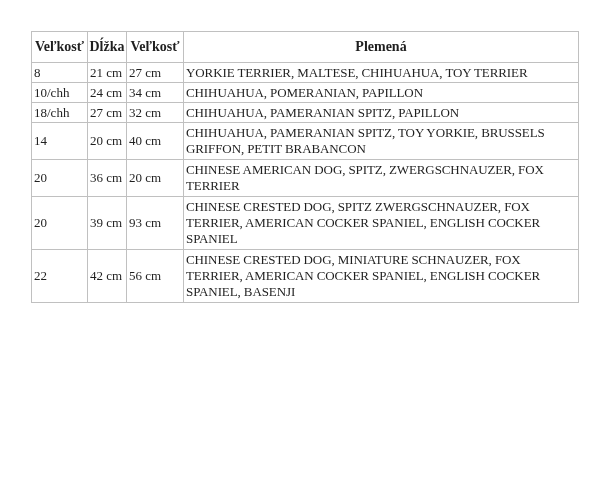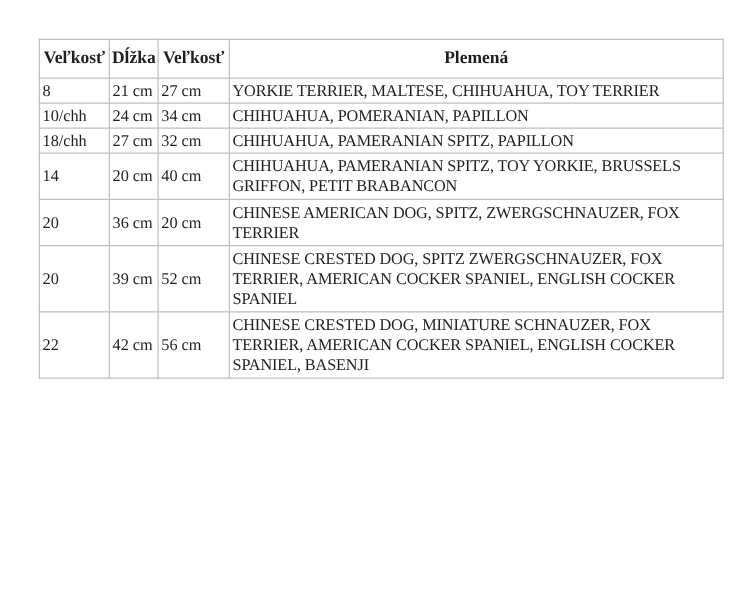--- a/index.html
+++ b/index.html
@@ -94,21 +94,21 @@
     </tr>
     <tr class="h2">
       <td>20</td>
       <td>36 cm</td>
       <td>20 cm</td>
       <td class="breeds">CHINESE AMERICAN DOG, SPITZ, ZWERGSCHNAUZER, FOX TERRIER</td>
     </tr>
     <tr class="h3">
       <td>20</td>
       <td>39 cm</td>
-      <td>52 cm</td>
+      <td>93 cm</td>
       <td class="breeds">CHINESE CRESTED DOG, SPITZ ZWERGSCHNAUZER, FOX TERRIER, AMERICAN COCKER SPANIEL, ENGLISH COCKER SPANIEL</td>
     </tr>
     <tr class="h3">
       <td>22</td>
       <td>42 cm</td>
       <td>56 cm</td>
       <td class="breeds">CHINESE CRESTED DOG, MINIATURE SCHNAUZER, FOX TERRIER, AMERICAN COCKER SPANIEL, ENGLISH COCKER SPANIEL, BASENJI</td>
     </tr>
   </tbody>
 </table>

